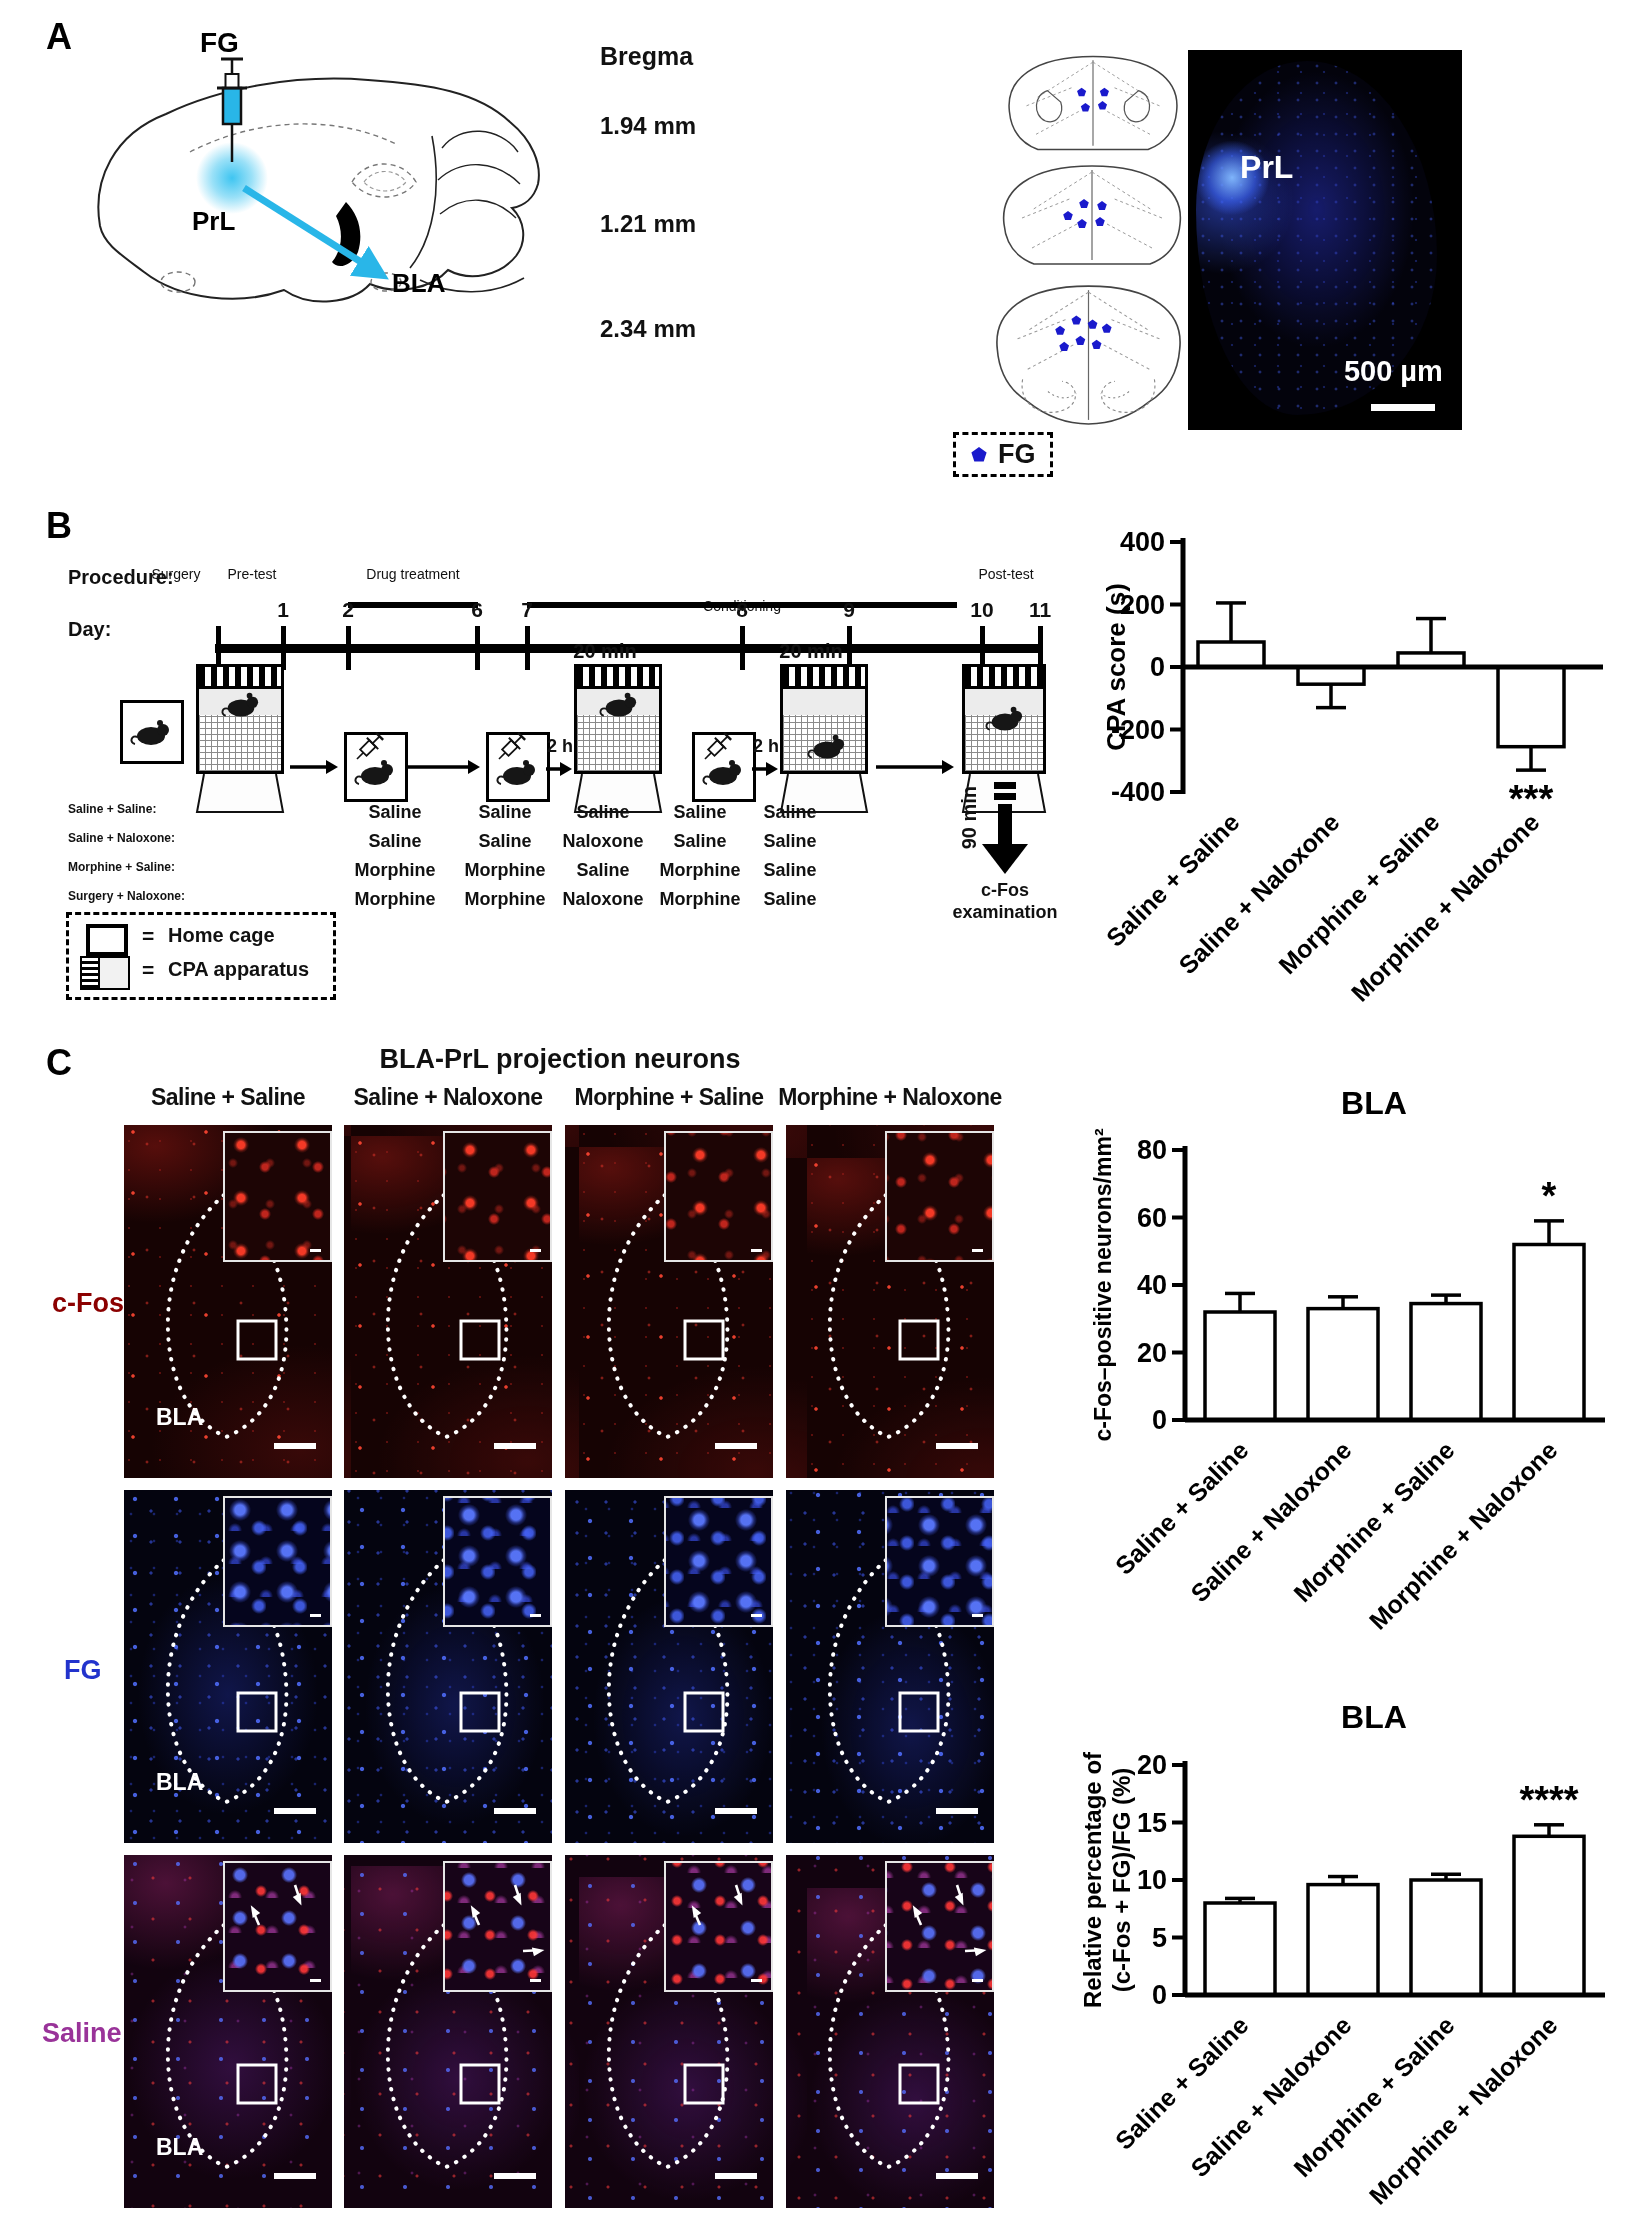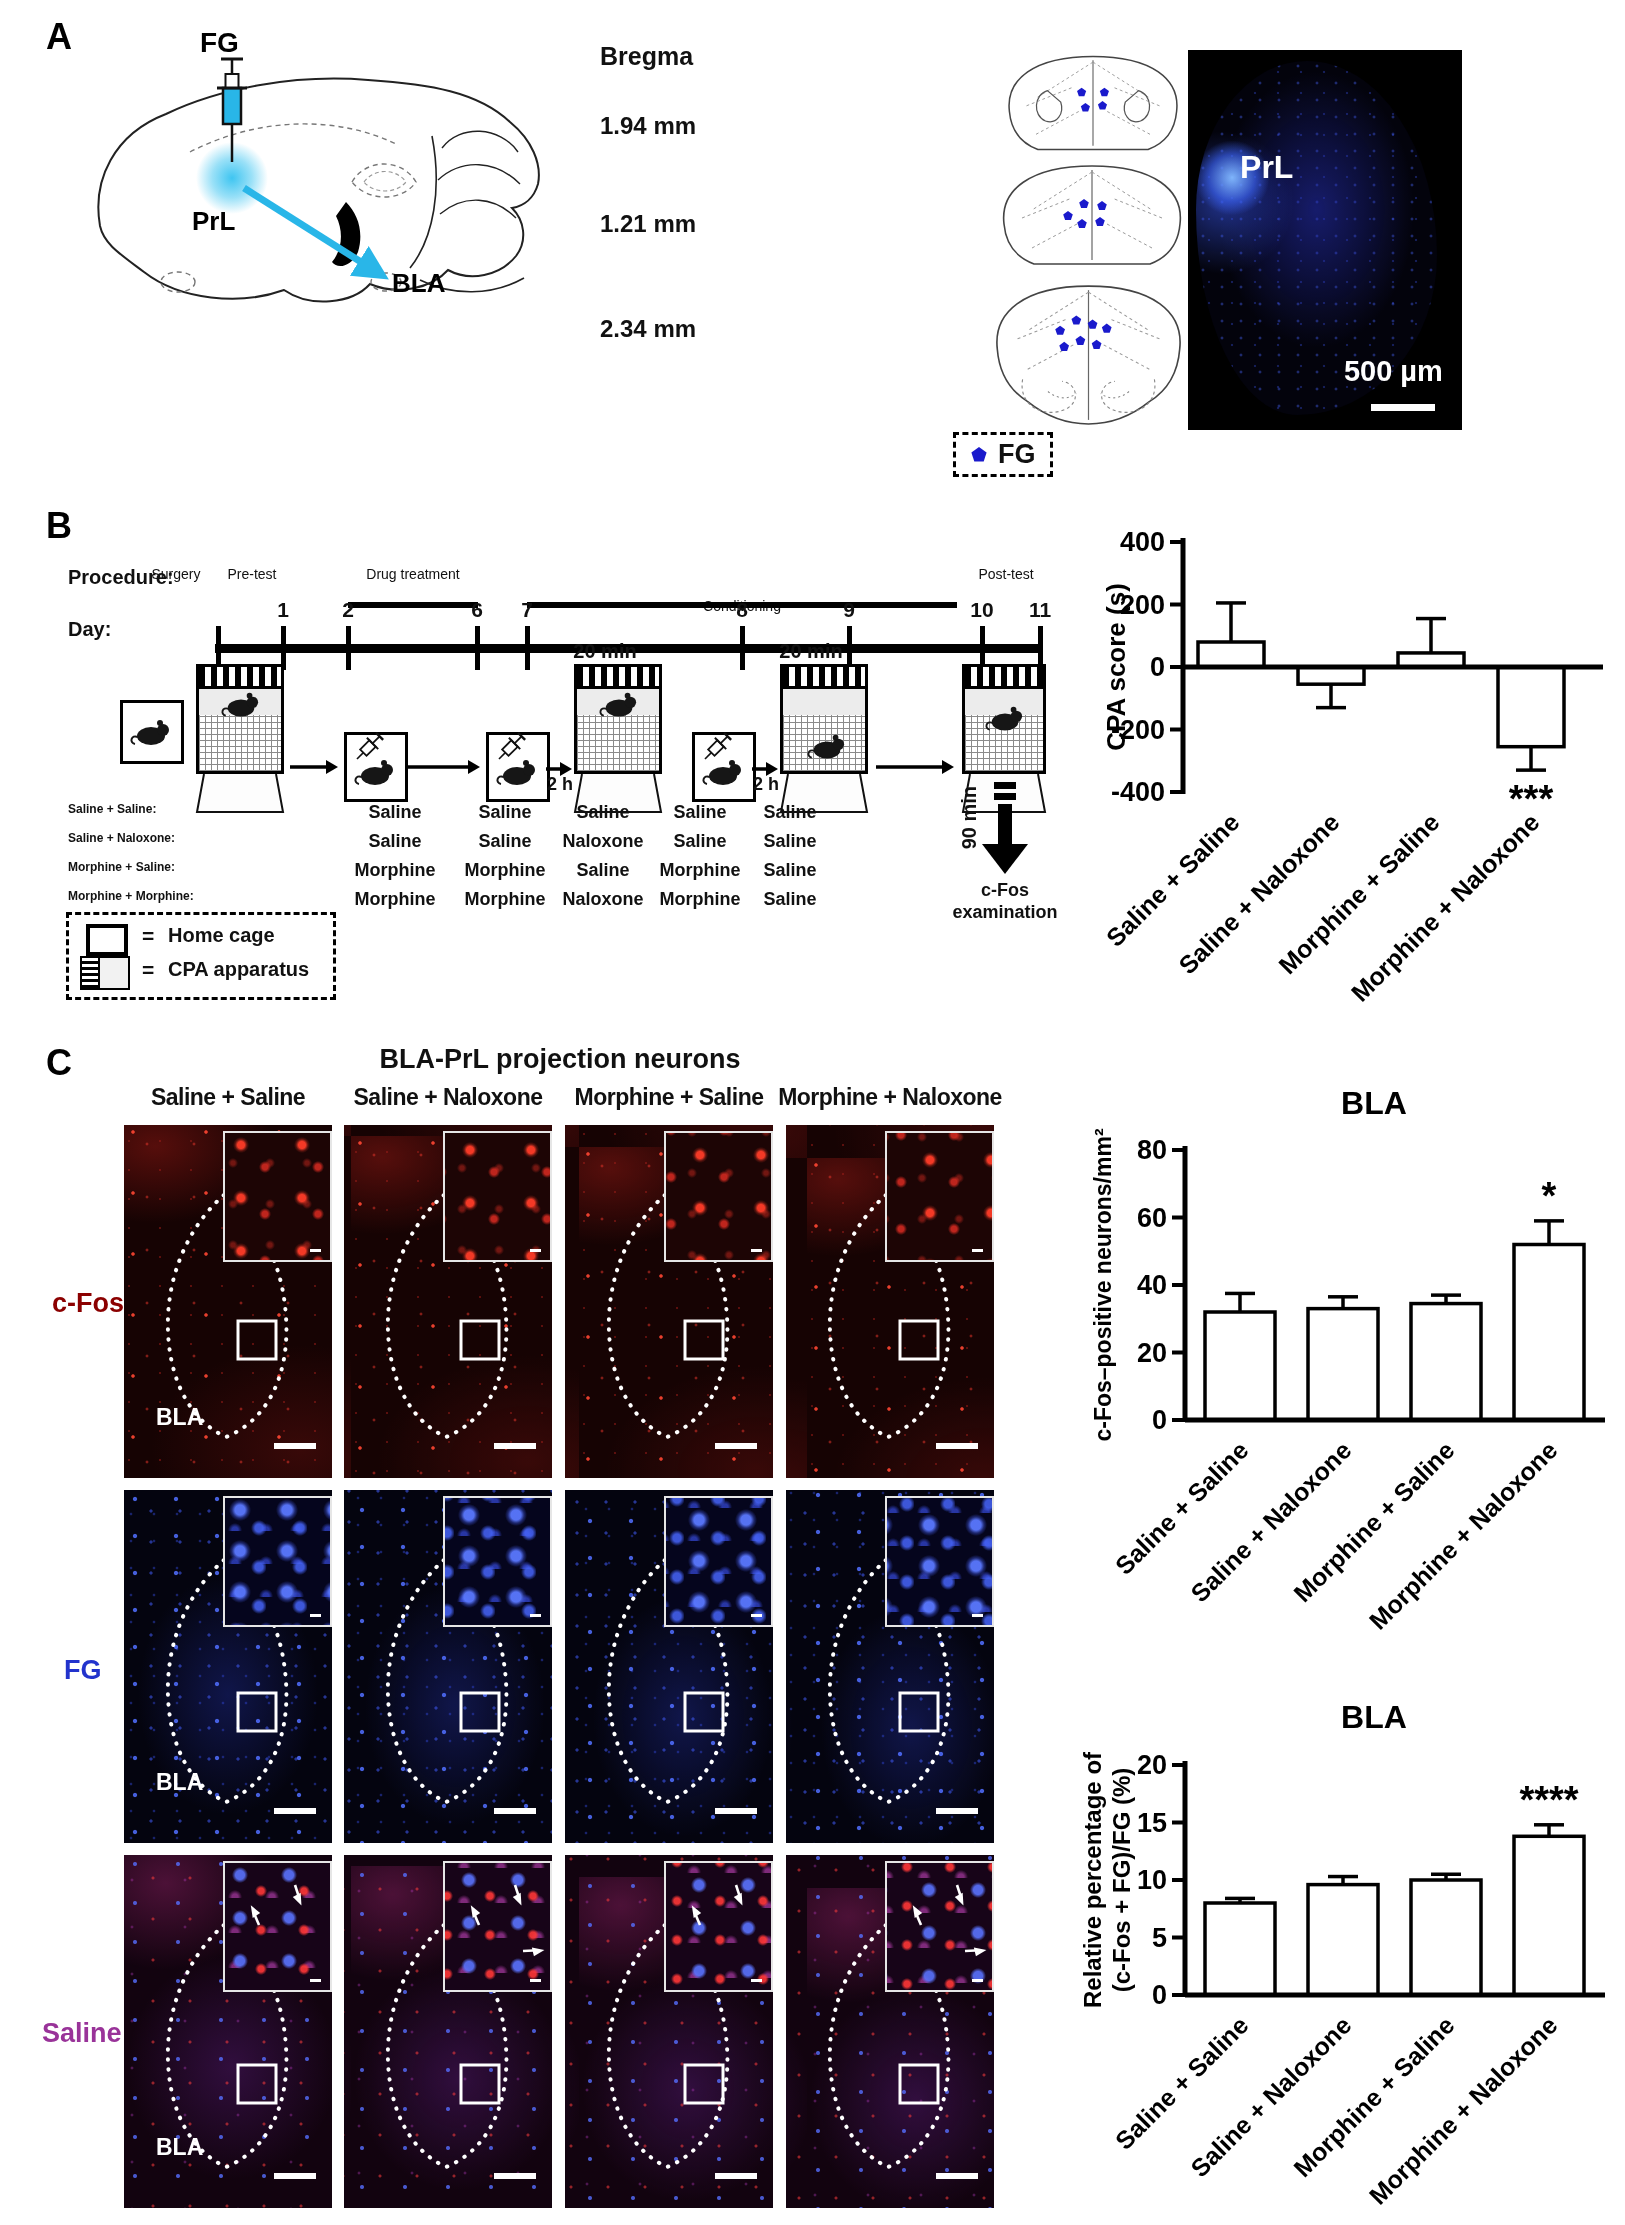--- a/index.html
+++ b/index.html
@@ -26,21 +26,21 @@
   .micro-prl{position:absolute;left:19%;top:26%;color:#fff;font-size:32px;font-weight:bold;}
   .micro-scale-text{position:absolute;right:7%;bottom:11%;color:#fff;font-size:29px;font-weight:bold;}
   .micro-scale-bar{position:absolute;right:10%;bottom:5%;width:64px;height:7px;background:#fff;}
   
   .phase{position:absolute;font-size:14px;font-weight:normal;transform:translateX(-50%);white-space:nowrap;}
   .phase-bar{position:absolute;height:6px;background:#000;}
   .rowcap{position:absolute;font-size:20px;font-weight:bold;}
   .tl-line{position:absolute;background:#000;}
   .tick-num{position:absolute;font-size:21px;font-weight:bold;transform:translateX(-50%);}
   .dur{position:absolute;font-size:20px;font-weight:bold;text-align:center;}
-  .d2h{position:absolute;font-size:18px;font-weight:bold;margin-top:38px;}
+  .d2h{position:absolute;font-size:18px;font-weight:bold;}
   .treat-label{position:absolute;font-size:12px;font-weight:bold;white-space:nowrap;}
   .treat-dose{position:absolute;font-size:18px;font-weight:bold;width:110px;text-align:center;}
   .legend-box{position:absolute;border:3px dashed #000;}
   .leg-eq{position:absolute;font-size:21px;font-weight:bold;}
   .leg-txt{position:absolute;font-size:20px;font-weight:bold;white-space:nowrap;}
   .cage-ico{position:absolute;border:3px solid #000;background:#fff;}
   .cpa-box{position:relative;border:3px solid #000;background:#fff;}
   .cpa-stripes{height:19px;background:repeating-linear-gradient(90deg,#000 0 6px,#fff 6px 12px);border-bottom:3px solid #000;}
   .cpa-mid{height:26px;background:#ececec;border-bottom:1px solid #aaa;}
   .cpa-grid{position:absolute;left:0;right:0;bottom:0;top:48px;
@@ -423,21 +423,21 @@
       <div class="treat-dose" style="left: 450px; top: 831px;">Saline</div>
       <div class="treat-dose" style="left: 548px; top: 831px;">Naloxone</div>
       <div class="treat-dose" style="left: 645px; top: 831px;">Saline</div>
       <div class="treat-dose" style="left: 735px; top: 831px;">Saline</div>
       <div class="treat-label" style="left: 68px; top: 860px;">Morphine + Saline:</div>
       <div class="treat-dose" style="left: 340px; top: 860px;">Morphine</div>
       <div class="treat-dose" style="left: 450px; top: 860px;">Morphine</div>
       <div class="treat-dose" style="left: 548px; top: 860px;">Saline</div>
       <div class="treat-dose" style="left: 645px; top: 860px;">Morphine</div>
       <div class="treat-dose" style="left: 735px; top: 860px;">Saline</div>
-      <div class="treat-label" style="left: 68px; top: 889px;">Morphine + Morphine:</div>
+      <div class="treat-label" style="left: 68px; top: 889px;">Surgery + Naloxone:</div>
       <div class="treat-dose" style="left: 340px; top: 889px;">Morphine</div>
       <div class="treat-dose" style="left: 450px; top: 889px;">Morphine</div>
       <div class="treat-dose" style="left: 548px; top: 889px;">Naloxone</div>
       <div class="treat-dose" style="left: 645px; top: 889px;">Morphine</div>
       <div class="treat-dose" style="left: 735px; top: 889px;">Saline</div>
     </div>
 
   <span class="vert90" style="left:958px;top:786px">90 min</span>
   <div class="big-arrow-bar" style="left:994px;top:782px;width:22px;height:7px"></div>
   <div class="big-arrow-bar" style="left:994px;top:793px;width:22px;height:7px"></div>

